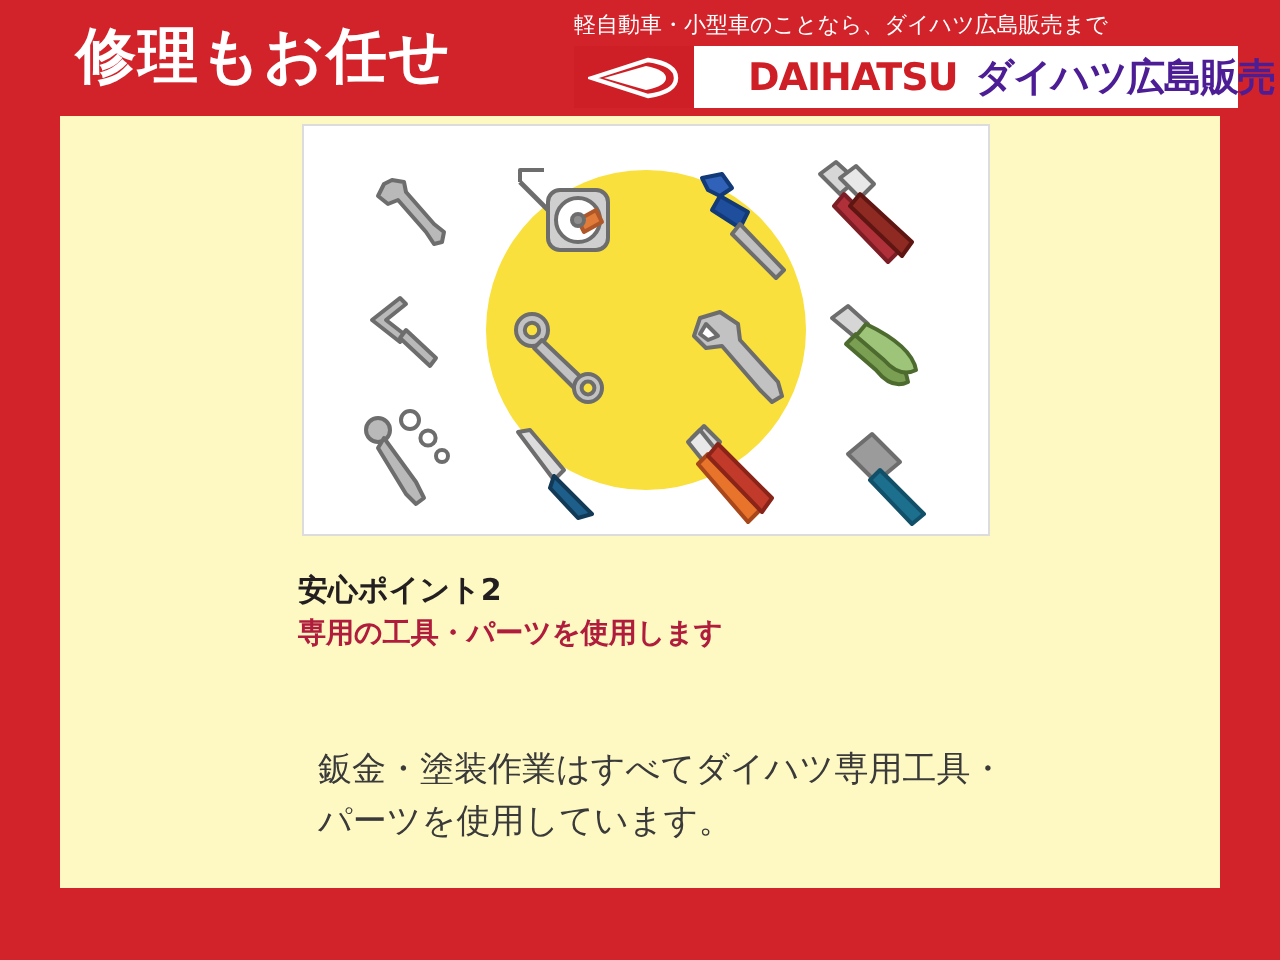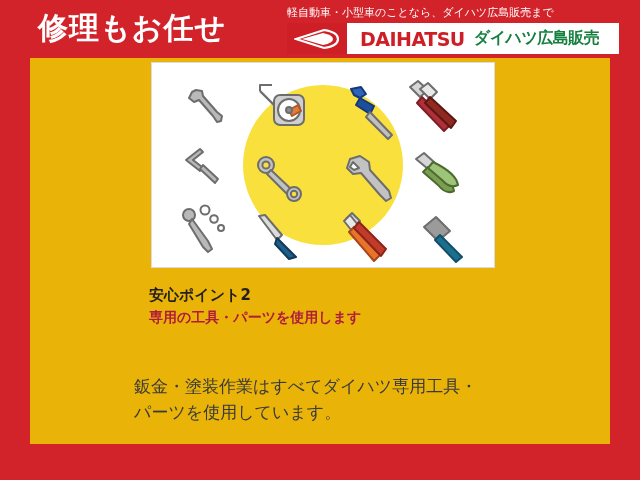--- a/index.html
+++ b/index.html
@@ -42,36 +42,36 @@
     display:flex;align-items:center;
   }
   .emblem{
     width:60px;height:31px;background:#cf1f26;
     display:flex;align-items:center;justify-content:center;
     flex:0 0 auto;
   }
   .emblem svg{display:block;}
   .logo-latin{
     font-size:19px;font-weight:bold;color:#cf1f26;
-    margin-left:13px;letter-spacing:-0.5px;
+    margin-left:27px;letter-spacing:-0.5px;
     font-family:"DejaVu Sans","Liberation Sans",sans-serif;
     white-space:nowrap;
   }
   .logo-jp{
-    font-size:16px;font-weight:bold;color:#15803d;
+    font-size:19px;font-weight:bold;color:#4c1d95;
     margin-left:9px;letter-spacing:-0.5px;
     font-family:Liberation Mono, monospace;
     white-space:nowrap;
   }
 
   
   .card{
     position:absolute;left:30px;top:58px;
     width:580px;height:386px;
-    background:#eab308;
+    background:#fef9c3;
   }
 
   
   .photo-frame{
     position:absolute;left:121px;top:4px;
     width:344px;height:206px;
     background:#ffffff;
     border:1px solid #dcdcdc;
     box-sizing:border-box;
     overflow:hidden;
@@ -93,25 +93,25 @@
     white-space:nowrap;
   }
   .point-title{
     position:absolute;left:119px;top:252px;
     width:346px;
     font-size:14px;font-weight:bold;color:#b01c3c;
     line-height:1.12;
     font-family:"DejaVu Sans","Liberation Sans",sans-serif;
   }
   .point-body{
-    position:absolute;left:104px;top:316px;
+    position:absolute;left:129px;top:316px;
     width:352px;
     font-size:17px;color:#3a3a3a;
     line-height:1.55;
-    font-family:Liberation Sans, sans-serif;
+    font-family:Liberation Mono, monospace;
   }
 </style>
 </head>
 <body>
 
 <div class="slide">
 
   <div class="header">
 
     <div class="headline">修理もお任せ</div>

